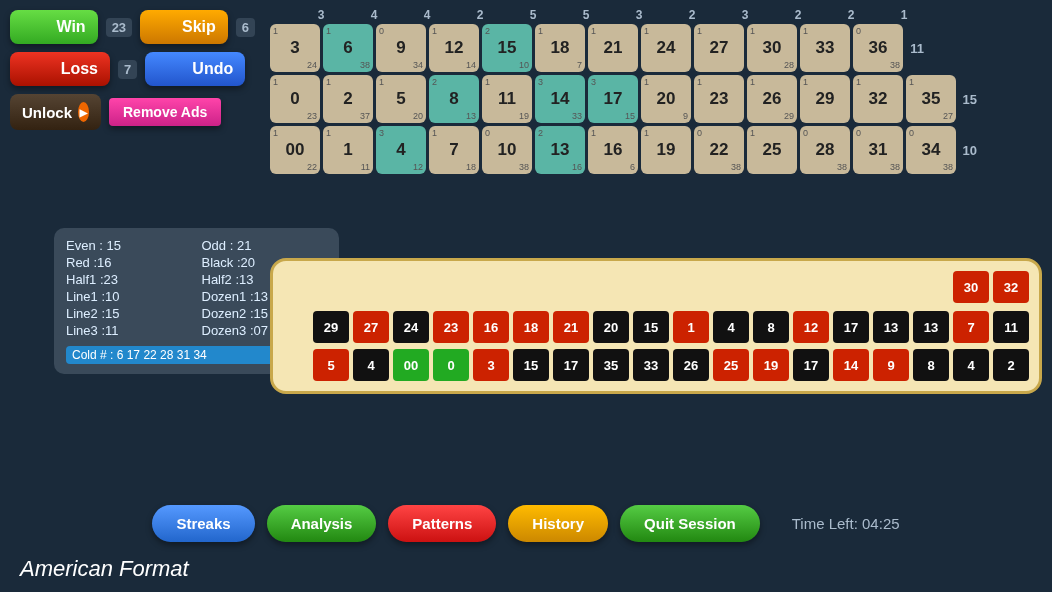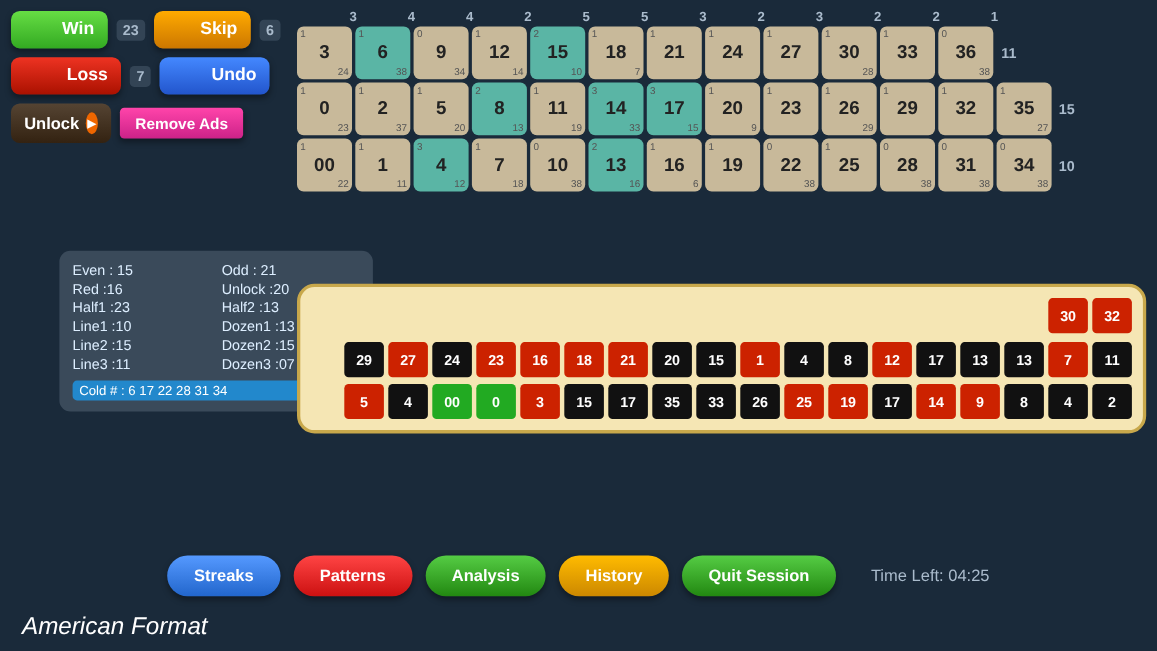--- a/index.html
+++ b/index.html
@@ -325,21 +325,21 @@
     </button>
     <button class="btn-remove-ads">Remove Ads</button>
   </div>
 </div>
 
 <div class="stats-panel">
   <div class="stats-grid">
     <span>Even : 15</span>
     <span>Odd : 21</span>
     <span>Red :16</span>
-    <span>Unlock :20</span>
+    <span>Black :20</span>
     <span>Half1 :23</span>
     <span>Half2 :13</span>
     <span>Line1 :10</span>
     <span>Dozen1 :13</span>
     <span>Line2 :15</span>
     <span>Dozen2 :15</span>
     <span>Line3 :11</span>
     <span>Dozen3 :07</span>
   </div>
   <div class="hot-cold">
@@ -608,20 +608,20 @@
       <div class="wheel-cell wc-red">14</div>
       <div class="wheel-cell wc-red">9</div>
       <div class="wheel-cell wc-black">8</div>
       <div class="wheel-cell wc-black">4</div>
       <div class="wheel-cell wc-black">2</div>
     </div>
 </div>
 
 <div class="bottom-bar">
   <button class="nav-btn nav-streaks">Streaks</button>
+  <button class="nav-btn nav-analysis">Analysis</button>
   <button class="nav-btn nav-patterns">Patterns</button>
-  <button class="nav-btn nav-analysis">Analysis</button>
   <button class="nav-btn nav-history">History</button>
   <button class="nav-btn nav-quit">Quit Session</button>
   <span class="timer-label">Time Left: 04:25</span>
 </div>
 
 <div class="bottom-title">American Format</div>
 
 </body></html>

